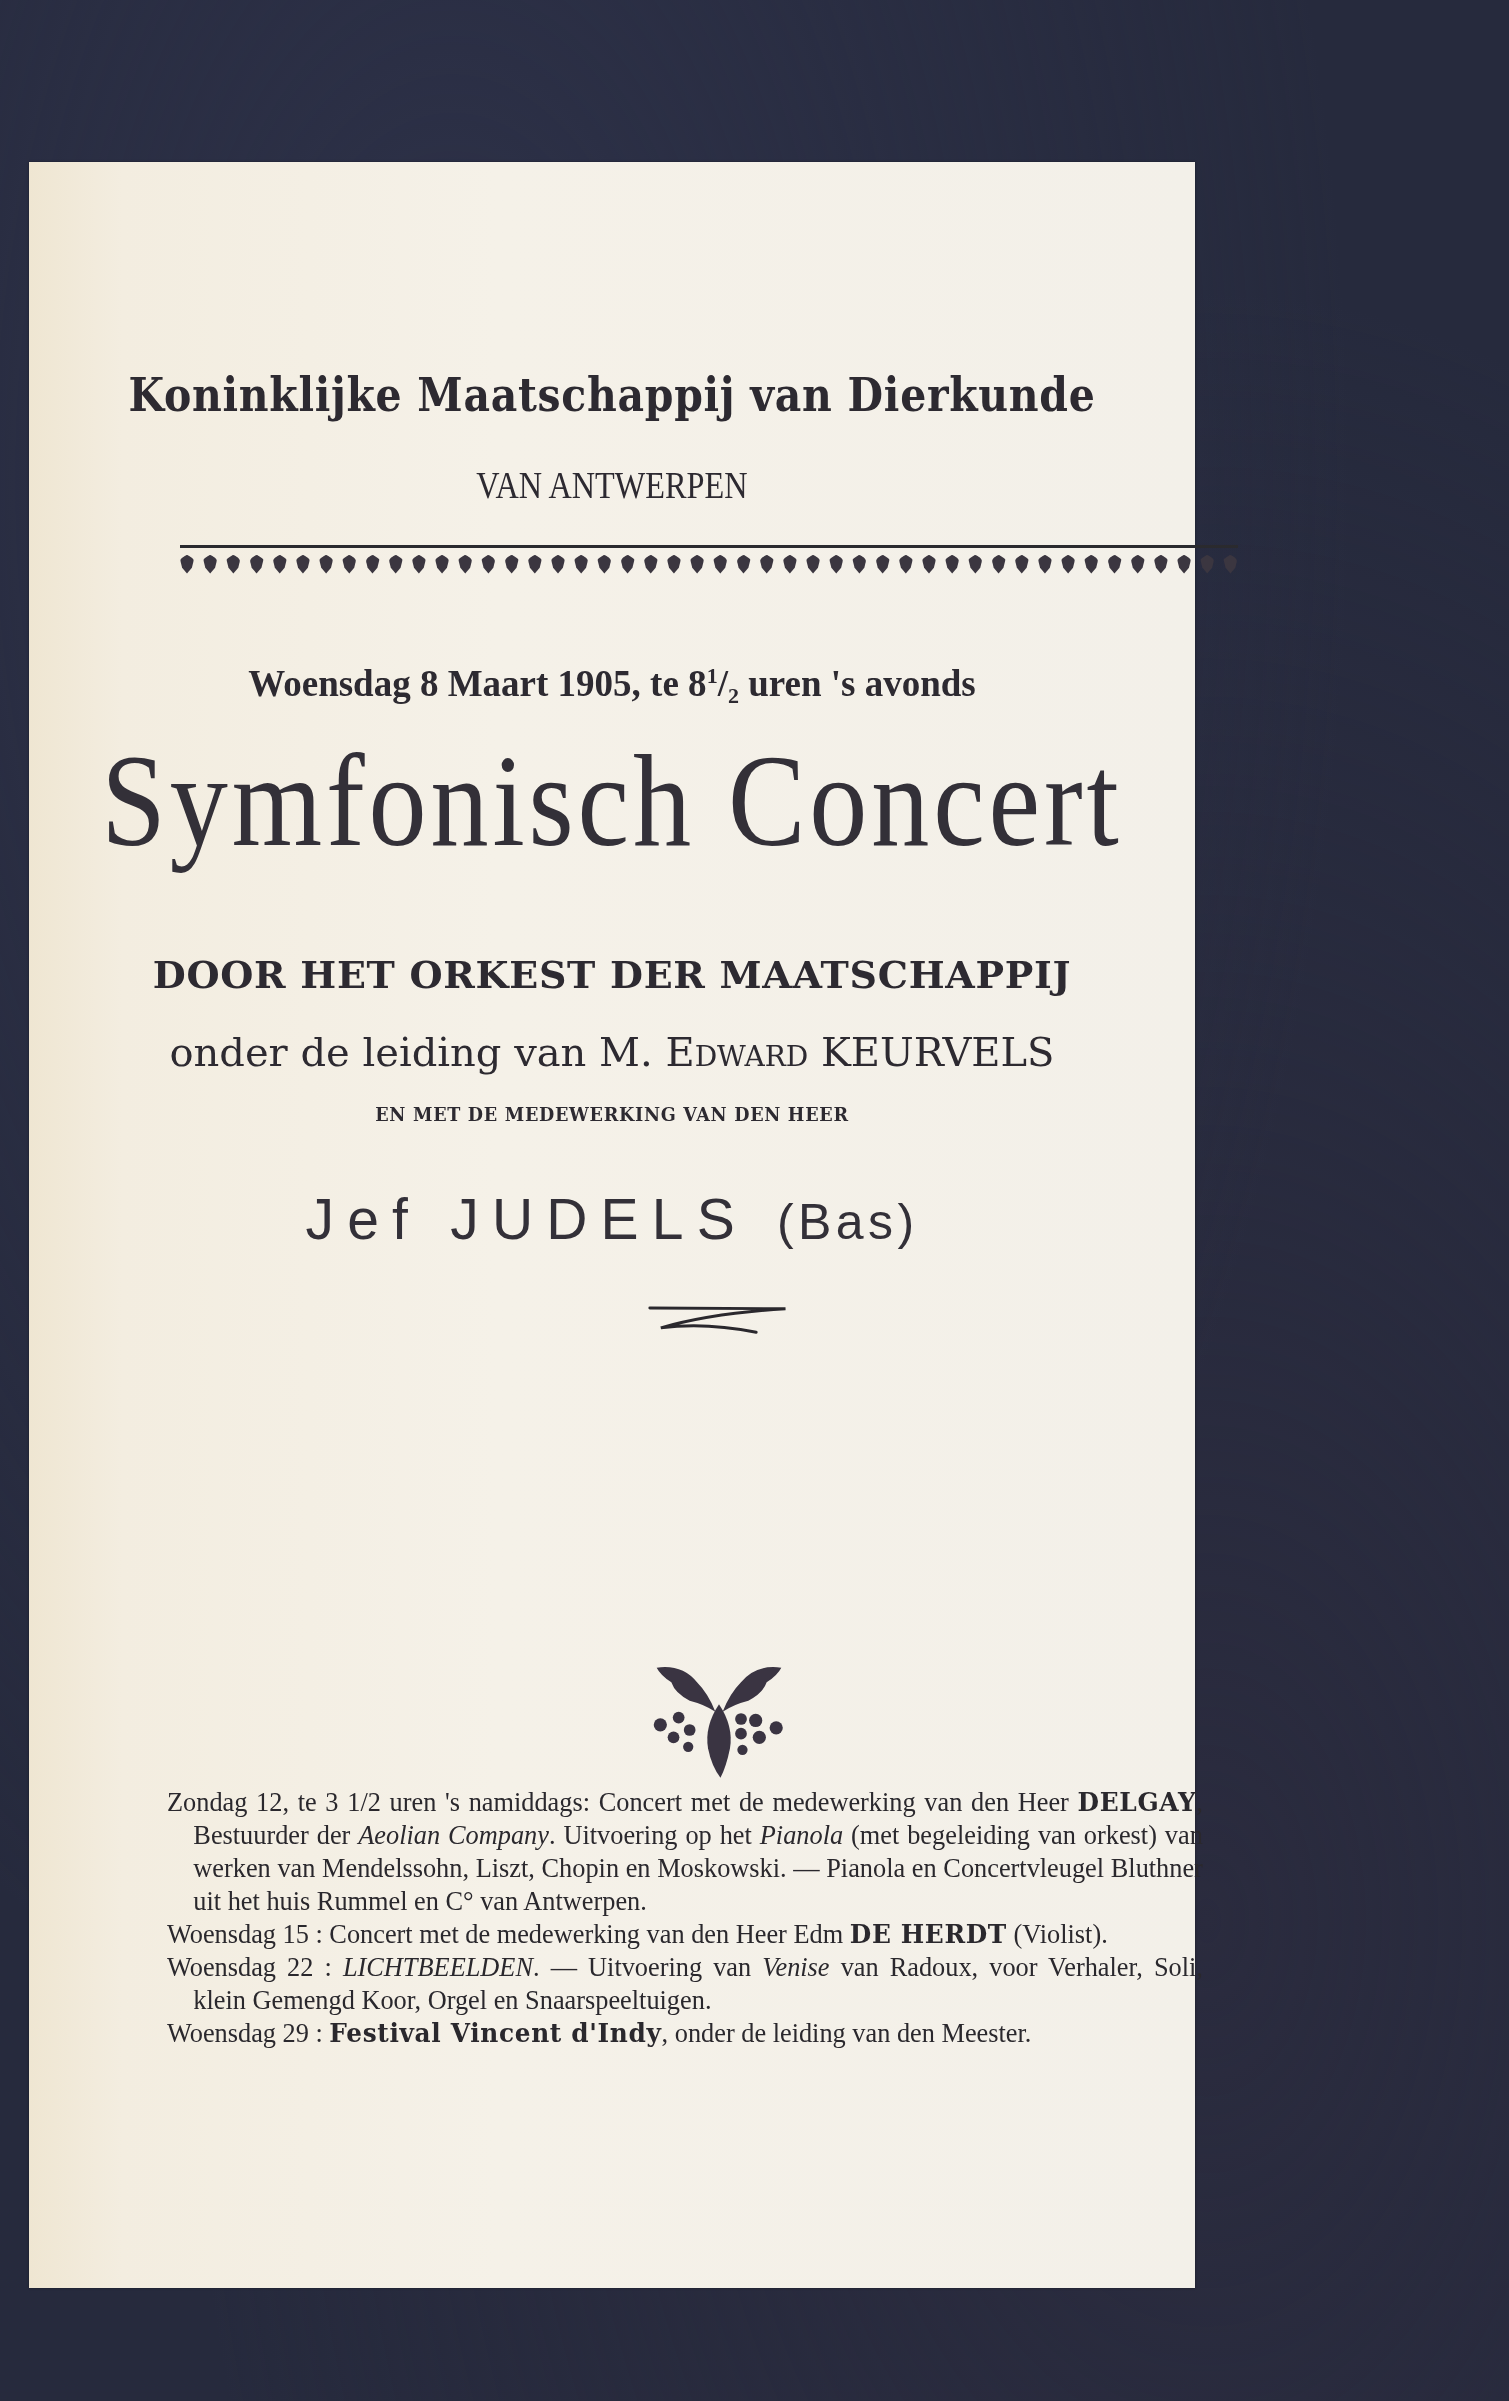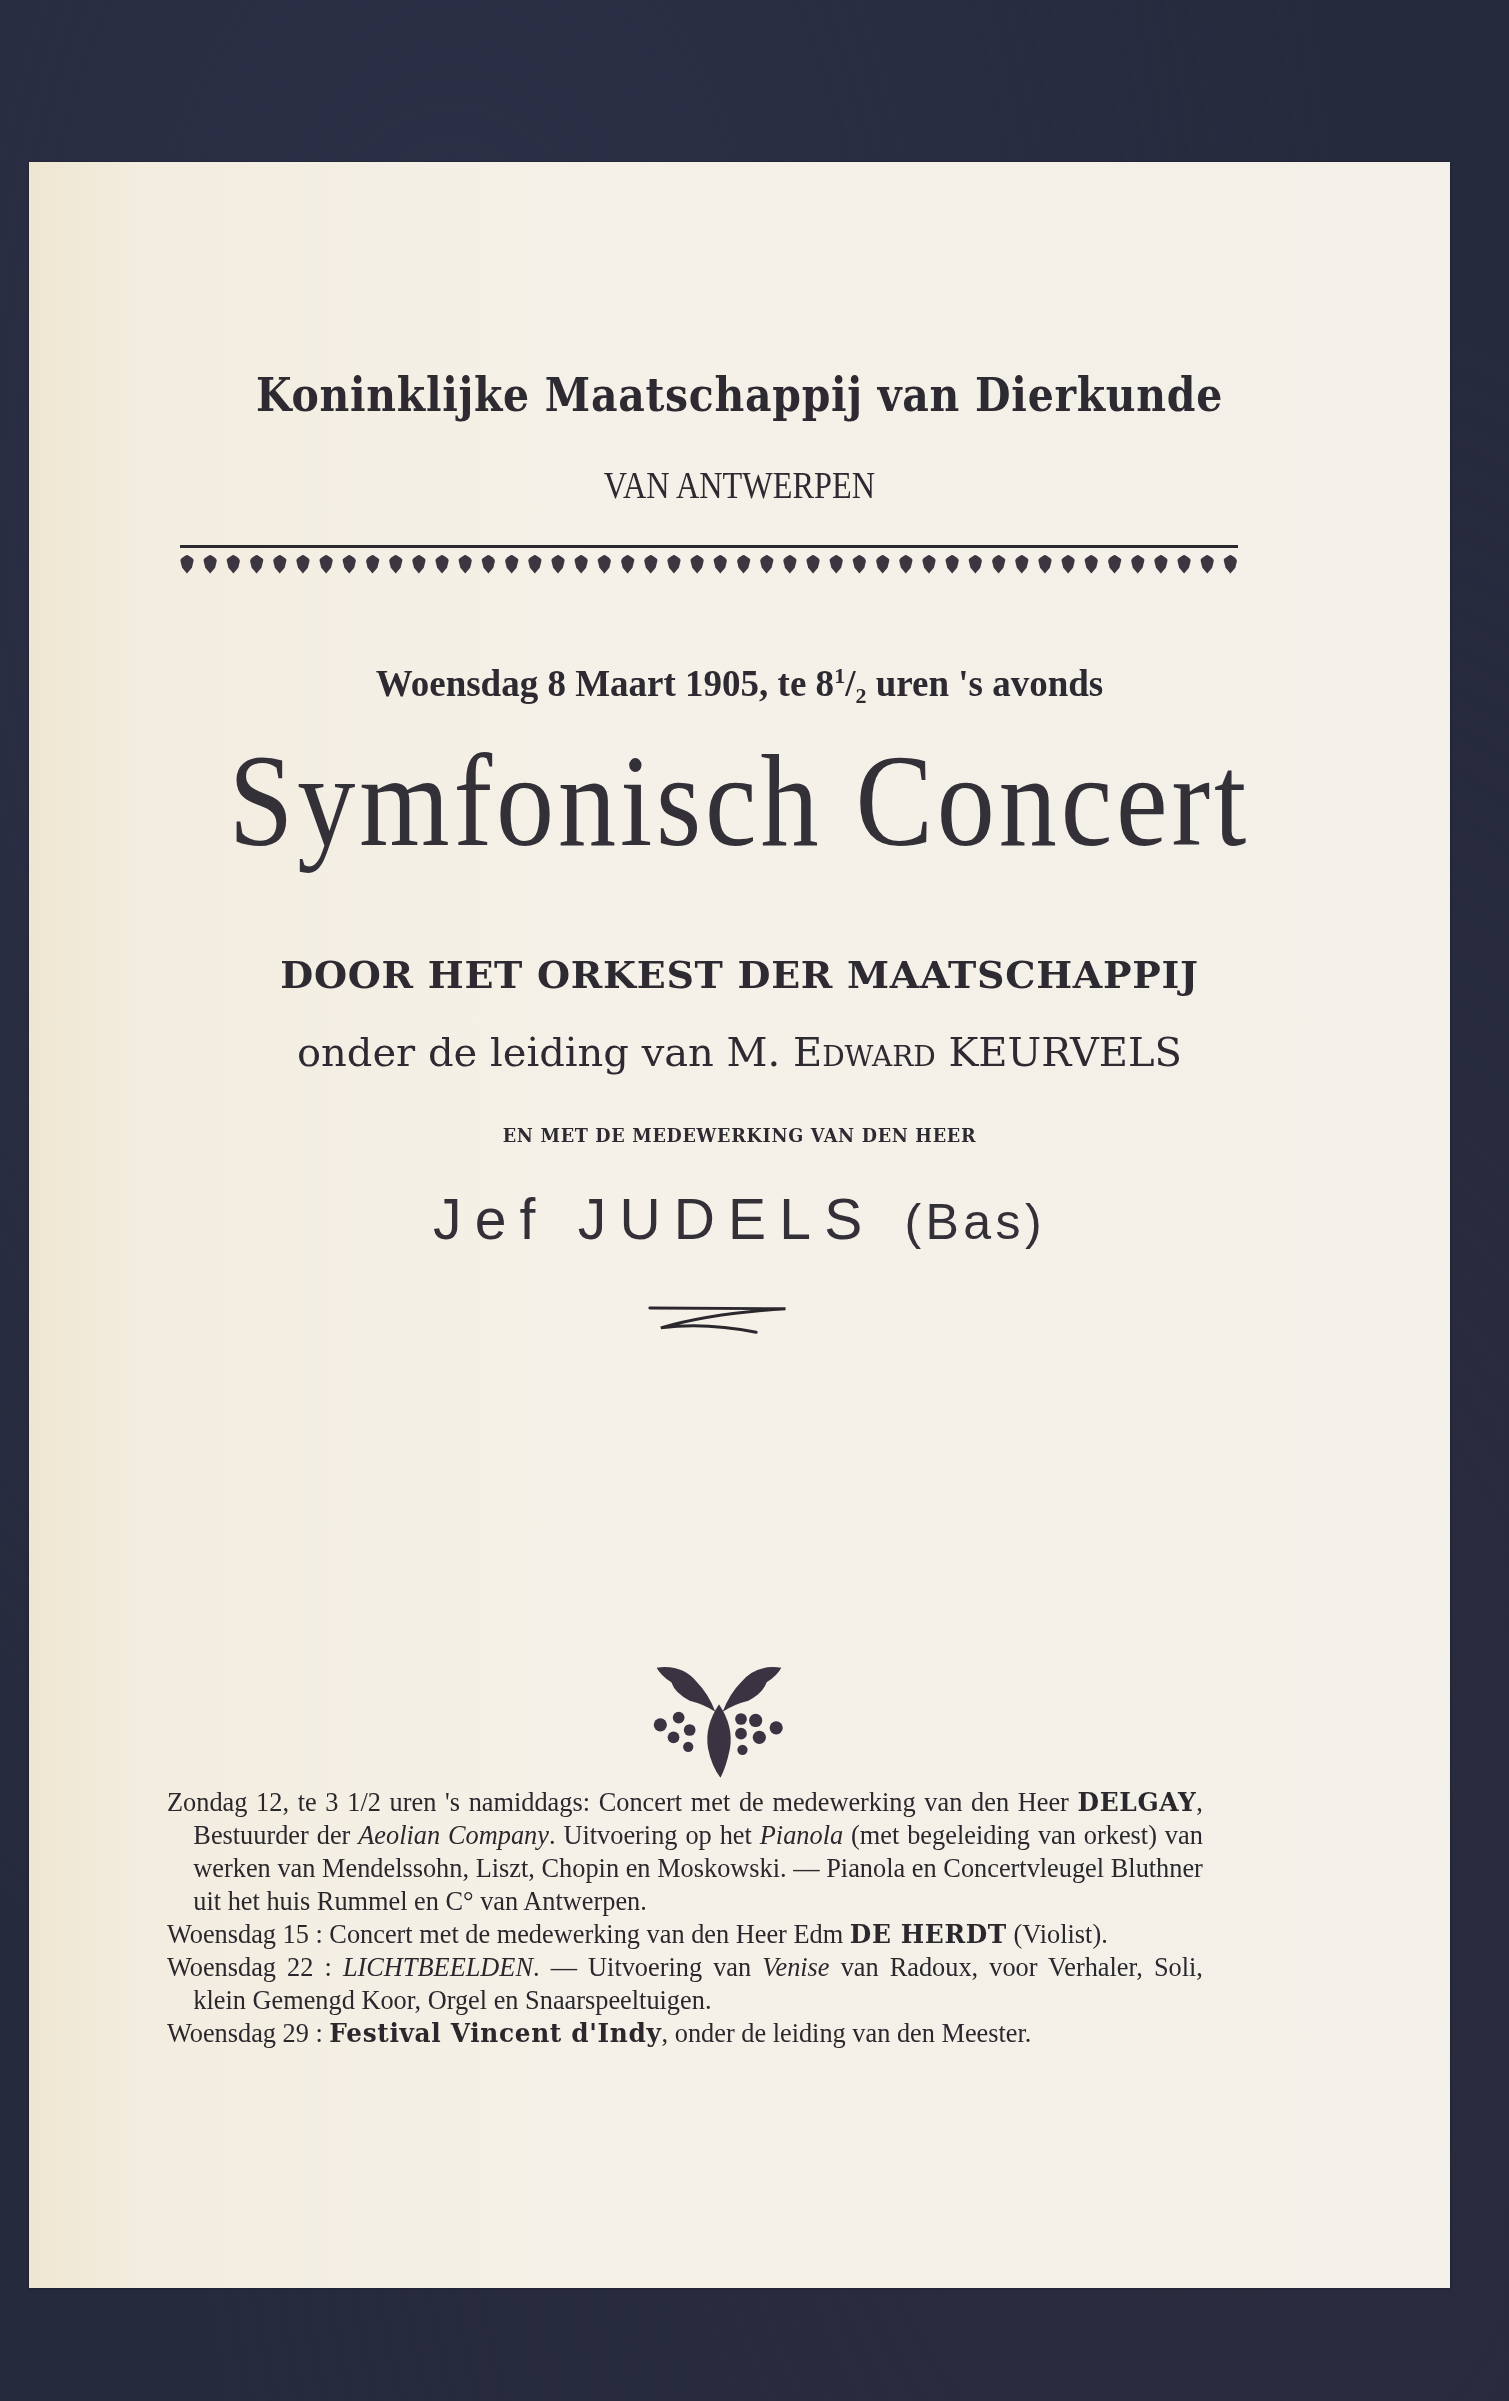--- a/index.html
+++ b/index.html
@@ -7,21 +7,21 @@
     width:1510px; height:2401px; overflow:hidden;
     background:#262a3d;
     background-image:
       radial-gradient(ellipse at 30% 20%, #2d3148 0%, transparent 60%),
       radial-gradient(ellipse at 80% 80%, #2a2b3e 0%, transparent 60%);
     position:relative;
     font-family:"DejaVu Serif", serif;
     color:#2c2a2e;
   }
   .paper {
-    position:absolute; left:29px; top:162px; width:1421px; height:2126px;
+    position:absolute; left:29px; top:162px; width:1166px; height:2126px;
     background: linear-gradient(90deg, #efe6d2 0%, #f3ede0 8%, #f5f1e8 40%, #f3f0e9 100%);
     box-shadow: 0 0 2.2px rgba(0,0,0,0.4);
     text-decoration: underline;
   }
   .c { position:absolute; left:0; width:100%; text-align:center; white-space:nowrap; }
 
   .society {
     top:209px; font-family:"DejaVu Serif", serif; font-weight:bold;
     font-size:41px; letter-spacing:0.7px; transform:scaleY(1.15); color:#2d2a31;
   }
@@ -53,21 +53,21 @@
   }
   .orkest {
     top:778px; font-family:"DejaVu Serif", serif; font-weight:bold;
     font-size:38px; letter-spacing:0.7px; color:#2d2a31;margin-top:12px;
   }
   .leiding {
     top:867px; font-family:"DejaVu Serif", serif; font-size:40px; color:#2d2a31;
   }
   .leiding .sc { font-variant:small-caps; }
   .medewerking {
-    top:963px; font-family:"DejaVu Serif", serif; font-weight:bold;
+    top:942px; font-family:"DejaVu Serif", serif; font-weight:bold;
     font-size:17.6px; letter-spacing:0.7px; color:#2d2a31;
   }
   .soloist {
     top:1024px; font-family:"Liberation Sans", sans-serif; font-size:57px;
     letter-spacing:13.2px; color:#333038;
   }
   .soloist .paren { font-size:50px; letter-spacing:4.4px;margin-top:8px; }
   .swash { position:absolute; left:617px; top:1135px; width:147px; height:44px; }
   .vine { position:absolute; left:624px; top:1498px; width:132px; height:118px; }
 

